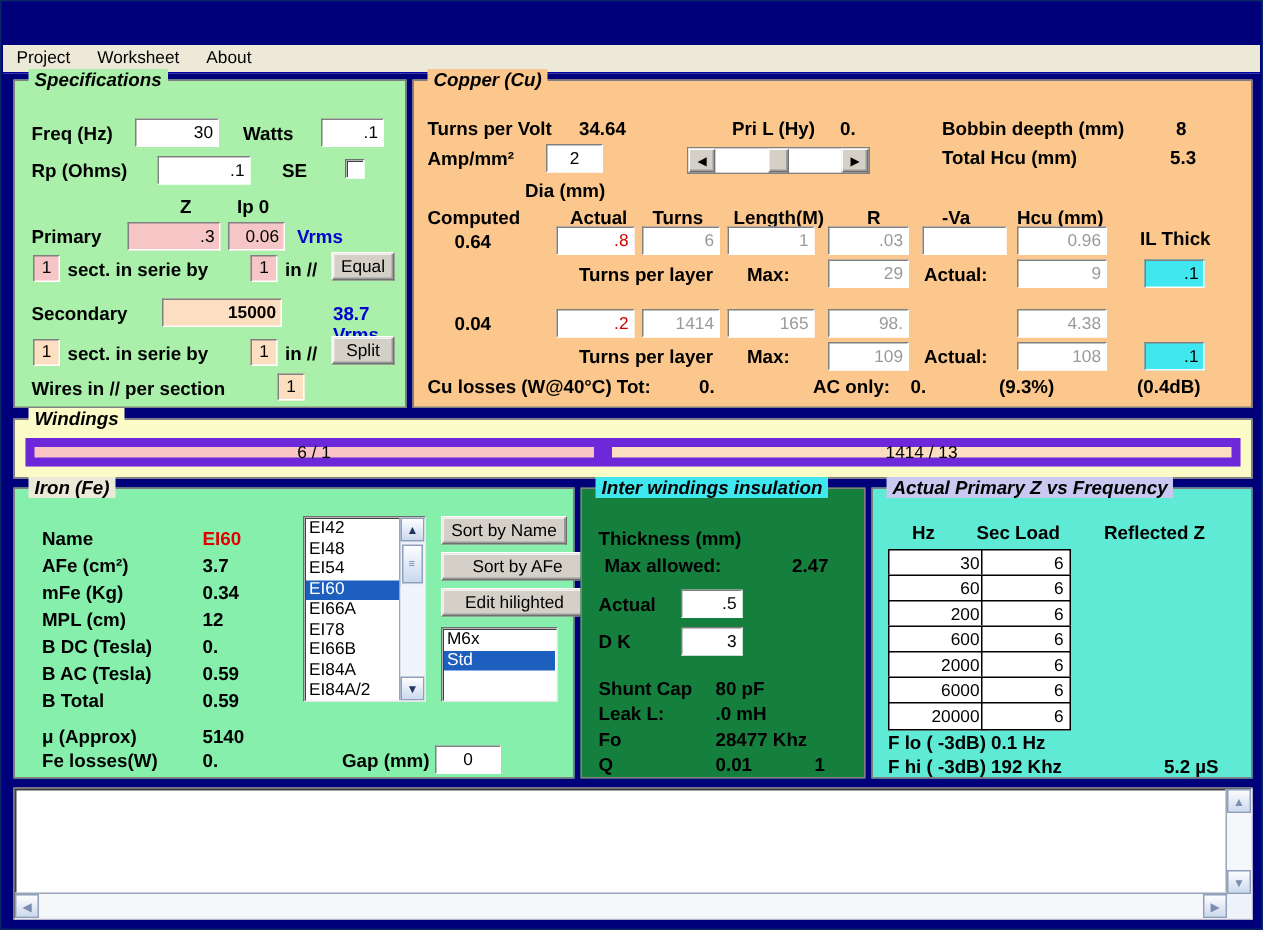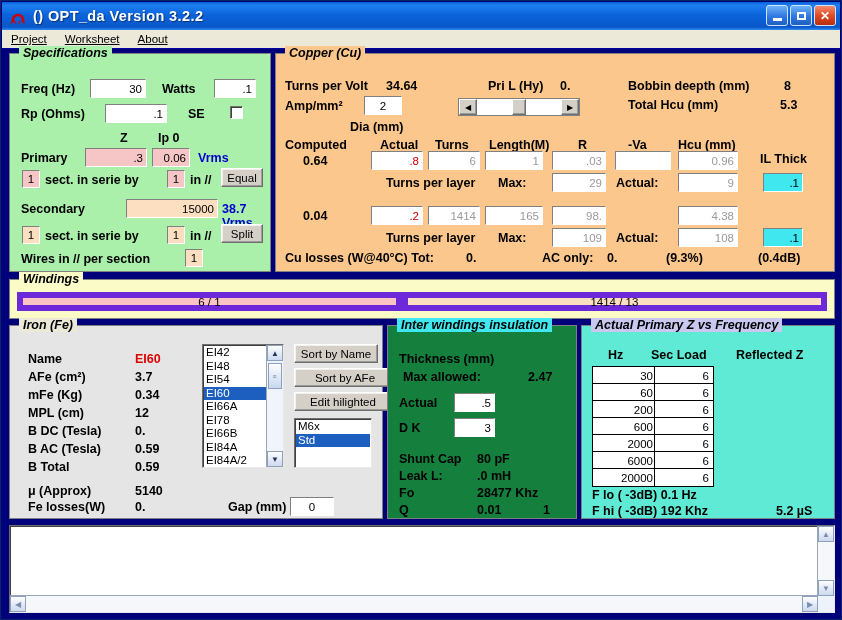--- a/index.html
+++ b/index.html
@@ -51,21 +51,20 @@
   .tbtn .g { color:#fff; font-size:12px; font-weight:bold; line-height:1; }
   .min-glyph { width: 9px; height: 3px; background: #fff; margin-top: 7px; }
   .max-glyph { width: 9px; height: 8px; border: 2px solid #fff; box-sizing: border-box; }
 
   
   .menubar {
     position: absolute; left: 1px; top: 29px; width: 838px; height: 18px;
     background: #ece9d8;
     display: flex; align-items: center;
     border-bottom: 1px solid #0000a0;
-    text-decoration: underline;
   }
   .menuitem {
     font-size: 11.5px; color: #000; padding: 1px 9px; cursor: default;
     white-space: nowrap;
   }
 
   
   .group {
     position: absolute;
     box-sizing: border-box;
@@ -150,21 +149,21 @@
   .wind-bar { position: absolute; left: 7px; top: 12px; width: 810px; height: 19px; display: flex; }
   .wind-seg {
     box-sizing: border-box; border: 6px solid #6d28d9;
     display: flex; align-items: center; justify-content: center;
     font-size: 11.5px; color: #000;
   }
   .wind-seg.p { background: #fac4c4; }
   .wind-seg.s { background: #fcdfc0; }
 
   
-  #iron { left: 8px; top: 324px; width: 374px; height: 194px; background: #e5e5e5; }
+  #iron { left: 8px; top: 324px; width: 374px; height: 194px; background: #86efac; }
   #iron .legend { background: #ece9d8; color:#000; }
   .red-val { color: #e00000; font-weight: bold; }
   .listbox {
     position: absolute; box-sizing: border-box;
     background: #fff; border: 1px solid;
     border-color: #6f6f6f #e8e8e8 #e8e8e8 #6f6f6f;
     box-shadow: inset 1px 1px 0 #404040;
     overflow: hidden;
   }
   .lrow { font-size: 11.5px; color:#000; padding: 0 2px; height: 13.5px; line-height: 13.5px; white-space: nowrap; }
@@ -223,42 +222,20 @@
     display:flex;align-items:center;justify-content:center; font-size:8px; color:#7b8db0;
   }
   .sb-fill { flex:1; background:#f5f7fb; }
   .corner { position:absolute; right:0; bottom:0; width:16px; height:16px; background:#eef3fb; }
 </style>
 </head>
 <body>
 
 <div class="app">
 
-  <div class="titlebar">
-    <div class="title-icon">
-      <svg width="18" height="18" viewBox="0 0 18 18">
-        <path d="M4 13 A5 5 0 0 1 14 13" stroke="#d00000" stroke-width="2.6" fill="none"></path>
-        <rect x="2.7" y="12.5" width="2.8" height="3" fill="#d00000"></rect>
-        <rect x="12.5" y="12.5" width="2.8" height="3" fill="#d00000"></rect>
-        <path d="M2 17 L3 14 M6 17.2 L6 14 M10.5 17.2 L10.5 14 M15 17 L14.5 14" stroke="#d00000" stroke-width="0.9"></path>
-      </svg>
-    </div>
-    <div class="title-text">() OPT_da Version 3.2.2</div>
-    <div class="title-btns">
-      <div class="tbtn min">
-          <div class="min-glyph"></div>
-        </div>
-      <div class="tbtn max">
-          <div class="max-glyph"></div>
-        </div>
-      <div class="tbtn close">
-          <span class="g">✕</span>
-        </div>
-    </div>
-  </div>
 
   <div class="menubar">
     <div class="menuitem">Project</div>
     <div class="menuitem">Worksheet</div>
     <div class="menuitem">About</div>
   </div>
 
   <div class="group" id="spec">
     <div class="legend">Specifications</div>
 
@@ -280,21 +257,21 @@
     <div class="fld pink" style="left:142px; top:94px; width:38px; height:19px;">0.06</div>
     <div class="blue" style="position:absolute; left:188px; top:97px;">Vrms</div>
 
     <div class="fld pink" style="left:12px; top:116px; width:18px; height:18px; justify-content:center;">1</div>
     <div class="lbl" style="left:35px; top:119px;">sect. in serie by</div>
     <div class="fld pink" style="left:157px; top:116px; width:18px; height:18px; justify-content:center;">1</div>
     <div class="lbl" style="left:180px; top:119px;">in //</div>
     <div class="btn" style="left:211px; top:114px; width:42px; height:19px;">Equal</div>
 
     <div class="lbl" style="left:11px; top:148px;">Secondary</div>
-    <div class="fld peach" style="left:116px; top:145px; width:92px; height:19px;">15000</div>
+    <div class="fld peach" style="left:98px; top:145px; width:80px; height:19px;font-weight:bold;">15000</div>
     <div class="blue" style="position:absolute; left:184px; top:148px;margin-left:28px;">38.7 Vrms</div>
 
     <div class="fld peach" style="left:12px; top:172px; width:18px; height:18px; justify-content:center;">1</div>
     <div class="lbl" style="left:35px; top:175px;">sect. in serie by</div>
     <div class="fld peach" style="left:157px; top:172px; width:18px; height:18px; justify-content:center;">1</div>
     <div class="lbl" style="left:180px; top:175px;">in //</div>
     <div class="btn" style="left:211px; top:170px; width:42px; height:19px;">Split</div>
 
     <div class="lbl" style="left:11px; top:198px;">Wires in // per section</div>
     <div class="fld peach" style="left:175px; top:195px; width:18px; height:18px; justify-content:center;">1</div>

